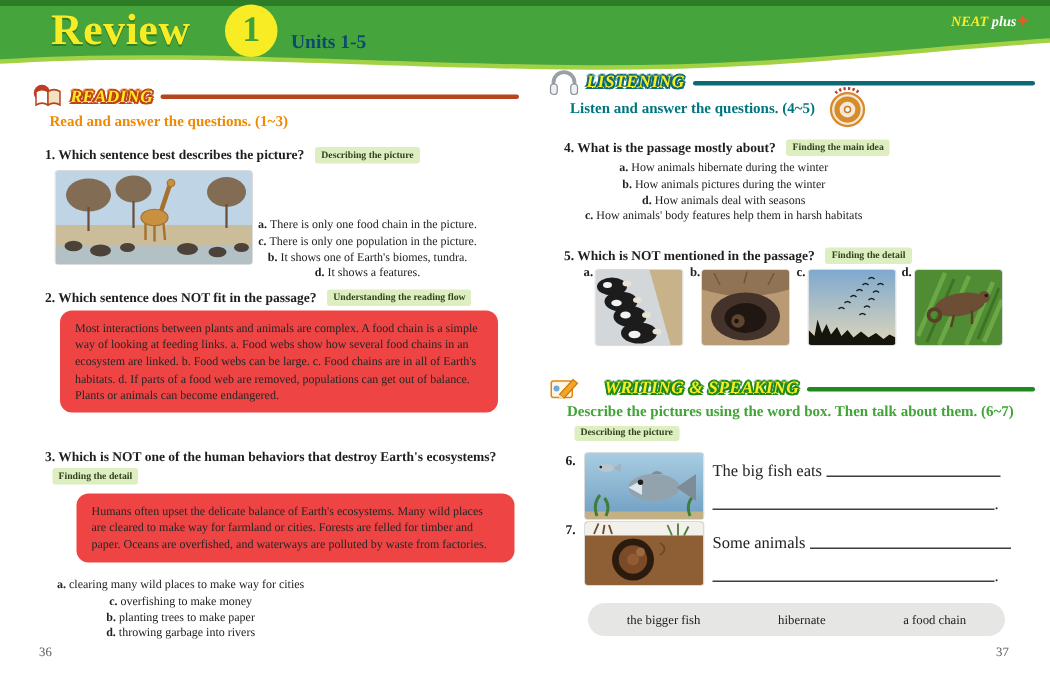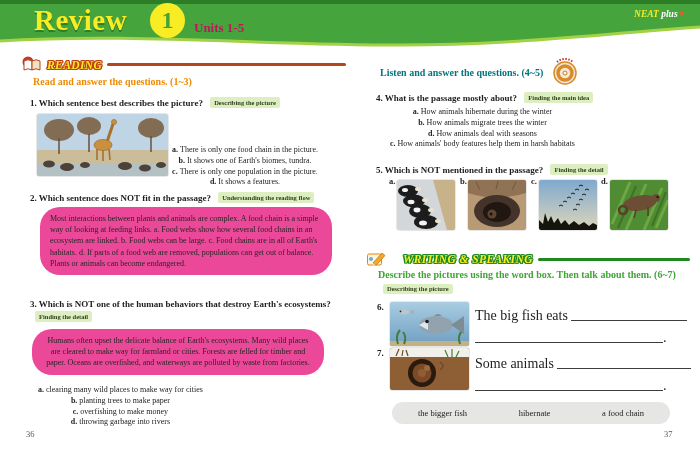--- a/index.html
+++ b/index.html
@@ -11,21 +11,21 @@
   .banner-svg { position:absolute; top:0; left:0; }
   .review-title {
     position:absolute; left:34px; top:4px; font-size:29px; font-weight:800;
     color:#f8ec25; letter-spacing:0.5px; text-shadow:0 1.5px 0 #2d7d27;
   }
   .unit-circle {
     position:absolute; left:150px; top:3px; width:35px; height:35px; border-radius:50%;
     background:#f8ec25; display:flex; align-items:center; justify-content:center;
     font-size:24px; font-weight:800; color:#3fa33a;
   }
-  .units-label { position:absolute; left:194px; top:20px; font-size:13px; font-weight:bold; color:#be185d; }
+  .units-label { position:absolute; left:194px; top:20px; font-size:13px; font-weight:bold; color:#0c4a6e; }
   .brand { position:absolute; right:14px; top:8px; font-size:9.5px; font-weight:bold; font-style:italic; }
   .brand .neat { color:#f8ec25; }
   .brand .plus { color:#ffffff; }
   .brand .star { color:#e65c2a; font-style:normal; font-size:10px; }
 
   .section-row { position:absolute; display:flex; align-items:center; gap:5px; }
   .section-label {
     font-size:11.5px; font-weight:800; font-style:italic; color:#f8ec25; letter-spacing:0.4px;
     white-space:nowrap;
   }
@@ -41,27 +41,27 @@
   .c-orange { color:#f08a00; } .c-teal { color:#00757f; } .c-green { color:#3fa535; }
 
   .q-line { position:absolute; font-size:9px; font-weight:bold; color:#1e1e1e; line-height:1.4; }
   .tag {
     display:inline-block; background:#ddeec0; color:#32411f; font-size:6.5px; font-weight:bold;
     padding:1px 4px; border-radius:2px; margin-left:5px; vertical-align:1px; white-space:nowrap;
   }
   .options { position:absolute; font-size:8px; line-height:1.35; color:#222;text-align:center; }
   .options .opt b { margin-right:2px; }
   .passage-box {
-    position:absolute; background:#ec4899; border-radius:20px; padding:6px 10px;
+    position:absolute; background:#ef4444; border-radius:8px; padding:6px 10px;
     font-size:8px; line-height:1.4; width:292px; color:#262626;
   }
   .ph { position:absolute; border-radius:2px; overflow:hidden; line-height:0; box-shadow:0 0 0 0.5px #cfcfcf; }
   .img-letter { position:absolute; font-size:8.5px; font-weight:bold; color:#222; }
   .item-num { position:absolute; font-size:9px; font-weight:bold; color:#1e1e1e; }
-  .sentence { position:absolute; font-size:14px; color:#222; white-space:nowrap; }
+  .sentence { position:absolute; font-size:11px; color:#222; white-space:nowrap; }
   .blank { display:inline-block; height:9px; border-bottom:1px solid #3d3d3d; vertical-align:-1px; }
   .word-box {
     position:absolute; left:392px; top:402px; width:278px; height:22px; background:#e6e6e4;
     border-radius:11px; display:flex; align-items:center; justify-content:space-around;
     font-size:8.5px; color:#222;
   }
   .pgnum { position:absolute; font-size:8.5px; color:#5a5a5a;text-align:right; }
   .cd-icon { position:absolute; left:550px; top:56px; }
 </style>
 </head>
@@ -129,65 +129,74 @@
         <ellipse cx="48" cy="51" rx="5" ry="3"></ellipse>
         <ellipse cx="88" cy="52" rx="7" ry="4"></ellipse>
         <ellipse cx="108" cy="54" rx="6" ry="3.5"></ellipse>
         <ellipse cx="124" cy="51" rx="5" ry="3"></ellipse>
       </g>
     </svg>
   </figure>
 
   <div class="options" style="left:172px; top:117px;margin-top:28px;">
     <div class="opt"><b>a.</b><span>There is only one food chain in the picture.</span></div>
+    <div class="opt"><b>c.</b><span>There is only one population in the picture.</span></div>
     <div class="opt"><b>b.</b><span>It shows one of Earth's biomes, tundra.</span></div>
-    <div class="opt"><b>c.</b><span>There is only one population in the picture.</span></div>
     <div class="opt"><b>d.</b><span>It shows a features.</span></div>
   </div>
 
   <div class="q-line" style="left:30px; top:192px;">
     <b>2.</b>
     <span>Which sentence does NOT fit in the passage?</span>
     <span class="tag">Understanding the reading flow</span>
   </div>
   <div class="passage-box" style="left:40px; top:207px;">Most interactions between plants and animals are complex. A food chain is a simple way of looking at feeding links. a. Food webs show how several food chains in an ecosystem are linked. b. Food webs can be large. c. Food chains are in all of Earth's habitats. d. If parts of a food web are removed, populations can get out of balance. Plants or animals can become endangered.</div>
 
   <div class="q-line" style="left:30px; top:298px; width:312px;">
     <b>3.</b>
     <span>Which is NOT one of the human behaviors that destroy Earth's ecosystems?</span>
     <span class="tag">Finding the detail</span>
   </div>
-  <div class="passage-box" style="left:32px; top:329px;text-align:center;">Humans often upset the delicate balance of Earth's ecosystems. Many wild places are cleared to make way for farmland or cities. Forests are felled for timber and paper. Oceans are overfished, and waterways are polluted by waste from factories.</div>
+  <div class="passage-box" style="left:51px; top:329px;">Humans often upset the delicate balance of Earth's ecosystems. Many wild places are cleared to make way for farmland or cities. Forests are felled for timber and paper. Oceans are overfished, and waterways are polluted by waste from factories.</div>
 
   <div class="options" style="left:38px; top:385px;">
     <div class="opt"><b>a.</b><span>clearing many wild places to make way for cities</span></div>
+    <div class="opt"><b>c.</b><span>overfishing to make money</span></div>
     <div class="opt"><b>b.</b><span>planting trees to make paper</span></div>
-    <div class="opt"><b>c.</b><span>overfishing to make money</span></div>
     <div class="opt"><b>d.</b><span>throwing garbage into rivers</span></div>
   </div>
 
   <div class="pgnum" style="left:26px; top:429px;">36</div>
 
+  <div class="section-row" style="left:366px; top:46px; width:324px;">
+    <svg width="20" height="18" viewBox="0 0 20 18">
+      <path d="M3,13 V9 a7,7 0 0 1 14,0 v4" stroke="#9aa0a6" stroke-width="2.5" fill="none"></path>
+      <rect x="1" y="10" width="4.5" height="7" rx="2" fill="#eef1f3" stroke="#8a9096" stroke-width="0.8"></rect>
+      <rect x="14.5" y="10" width="4.5" height="7" rx="2" fill="#eef1f3" stroke="#8a9096" stroke-width="0.8"></rect>
+    </svg>
+    <span class="section-label ol-teal">LISTENING</span>
+    <div class="section-line line-teal"></div>
+  </div>
 
   <div class="instr c-teal" style="left:380px; top:67px;">Listen and answer the questions. (4~5)</div>
   <svg class="cd-icon" width="30" height="30" viewBox="0 0 30 30">
     <path d="M7,6 A12,12 0 0 1 23,6" stroke="#c0392b" stroke-width="2" fill="none" stroke-dasharray="1.5,1.5"></path>
     <circle cx="15" cy="17" r="11" fill="#f4e9d8" stroke="#d98a2b" stroke-width="1.5"></circle>
     <circle cx="15" cy="17" r="7" fill="none" stroke="#d98a2b" stroke-width="3.5"></circle>
     <circle cx="15" cy="17" r="2" fill="#ffffff" stroke="#c97a1f" stroke-width="1"></circle>
   </svg>
 
   <div class="q-line" style="left:376px; top:92px;">
     <b>4.</b>
     <span>What is the passage mostly about?</span>
     <span class="tag">Finding the main idea</span>
   </div>
   <div class="options" style="left:390px; top:107px;">
     <div class="opt"><b>a.</b><span>How animals hibernate during the winter</span></div>
-    <div class="opt"><b>b.</b><span>How animals migrate trees the winter</span></div>
+    <div class="opt"><b>b.</b><span>How animals pictures during the winter</span></div>
     <div class="opt"><b>d.</b><span>How animals deal with seasons</span></div>
     <div class="opt"><b>c.</b><span>How animals' body features help them in harsh habitats</span></div>
   </div>
 
   <div class="q-line" style="left:376px; top:164px;">
     <b>5.</b>
     <span>Which is NOT mentioned in the passage?</span>
     <span class="tag">Finding the detail</span>
   </div>
 

